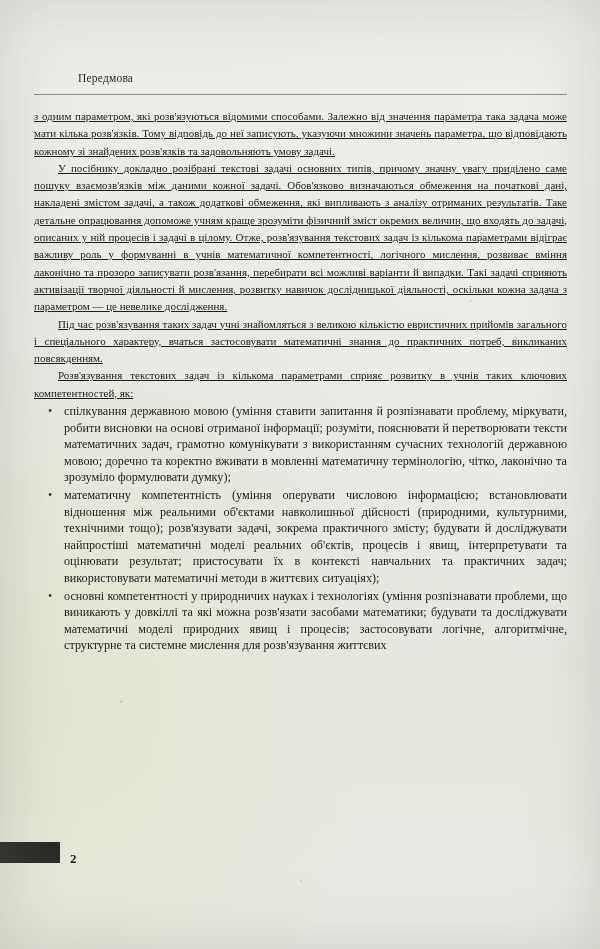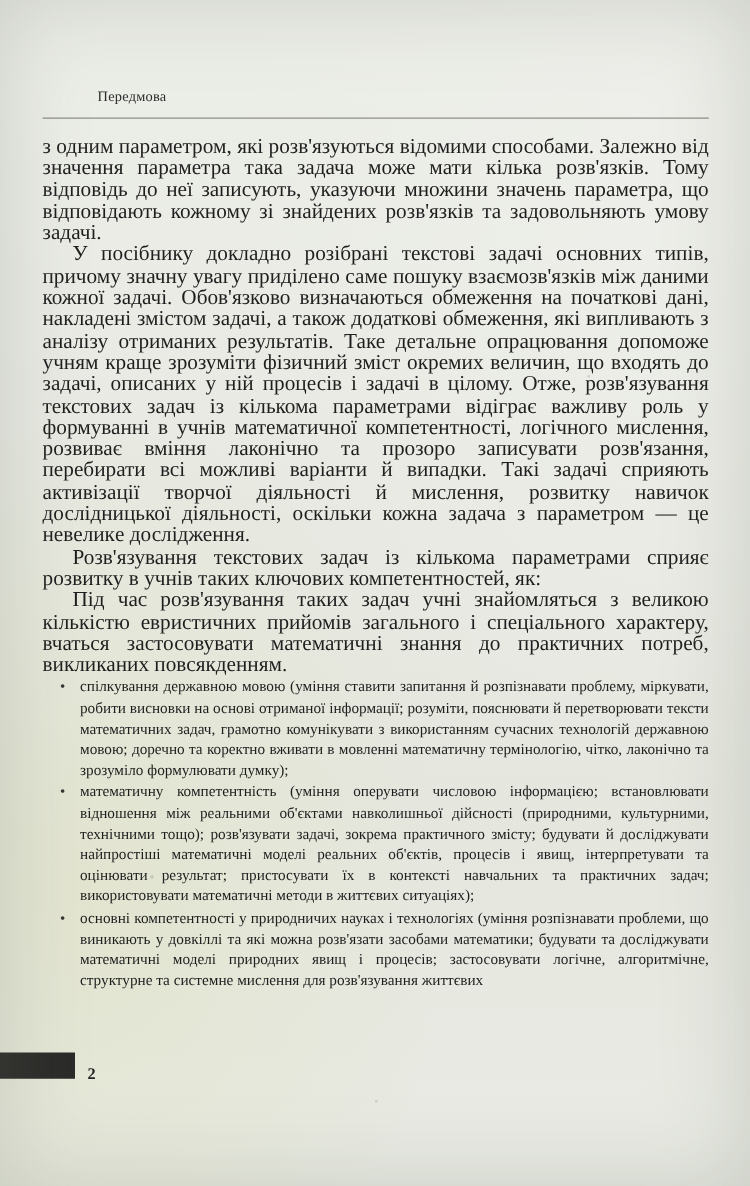--- a/index.html
+++ b/index.html
@@ -58,27 +58,28 @@
 
   .content {
     position: absolute;
     left: 34px;
     top: 108px;
     width: 533px;
   }
 
   p.body {
     margin: 0;
-    font-size: 17px;
+    font-size: 11px;
     line-height: 17.3px;
     text-align: justify;
     text-justify: inter-word;
     color: #1e1e1e;
     text-indent: 24px;
     hyphens: auto;
+    text-decoration: underline;
   }
   p.body.noindent {
     text-indent: 0;
   }
 
   ul.comp-list {
     margin: 0;
     padding: 0;
     list-style: none;
   }
@@ -131,22 +132,22 @@
 
 <div class="sheet">
 
   <div class="header">Передмова</div>
   <div class="header-rule"></div>
 
   <div class="content">
 
     <p class="body noindent">з одним параметром, які розв'язуються відомими способами. Залежно від значення параметра така задача може мати кілька розв'язків. Тому відповідь до неї записують, указуючи множини значень параметра, що відповідають кожному зі знайдених розв'язків та задовольняють умову задачі.</p>
     <p class="body">У посібнику докладно розібрані текстові задачі основних типів, причому значну увагу приділено саме пошуку взаємозв'язків між даними кожної задачі. Обов'язково визначаються обмеження на початкові дані, накладені змістом задачі, а також додаткові обмеження, які випливають з аналізу отриманих результатів. Таке детальне опрацювання допоможе учням краще зрозуміти фізичний зміст окремих величин, що входять до задачі, описаних у ній процесів і задачі в цілому. Отже, розв'язування текстових задач із кількома параметрами відіграє важливу роль у формуванні в учнів математичної компетентності, логічного мислення, розвиває вміння лаконічно та прозоро записувати розв'язання, перебирати всі можливі варіанти й випадки. Такі задачі сприяють активізації творчої діяльності й мислення, розвитку навичок дослідницької діяльності, оскільки кожна задача з параметром — це невеликe дослідження.</p>
+    <p class="body">Під час розв'язування таких задач учні знайомляться з великою кількістю евристичних прийомів загального і спеціального характеру, вчаться застосовувати математичні знання до практичних потреб, викликаних повсякденням.</p>
     <p class="body">Розв'язування текстових задач із кількома параметрами сприяє розвитку в учнів таких ключових компетентностей, як:</p>
-    <p class="body">Під час розв'язування таких задач учні знайомляться з великою кількістю евристичних прийомів загального і спеціального характеру, вчаться застосовувати математичні знання до практичних потреб, викликаних повсякденням.</p>
 
     <ul class="comp-list">
       <li>
         <span class="bullet">•</span>
         <span>спілкування державною мовою (уміння ставити запитання й розпізнавати проблему, міркувати, робити висновки на основі отриманої інформації; розуміти, пояснювати й перетворювати тексти математичних задач, грамотно комунікувати з використанням сучасних технологій державною мовою; доречно та коректно вживати в мовленні математичну термінологію, чітко, лаконічно та зрозуміло формулювати думку);</span>
       </li>
       <li>
         <span class="bullet">•</span>
         <span>математичну компетентність (уміння оперувати числовою інформацією; встановлювати відношення між реальними об'єктами навколишньої дійсності (природними, культурними, технічними тощо); розв'язувати задачі, зокрема практичного змісту; будувати й досліджувати найпростіші математичні моделі реальних об'єктів, процесів і явищ, інтерпретувати та оцінювати результат; пристосувати їх в контексті навчальних та практичних задач; використовувати математичні методи в життєвих ситуаціях);</span>
       </li>

